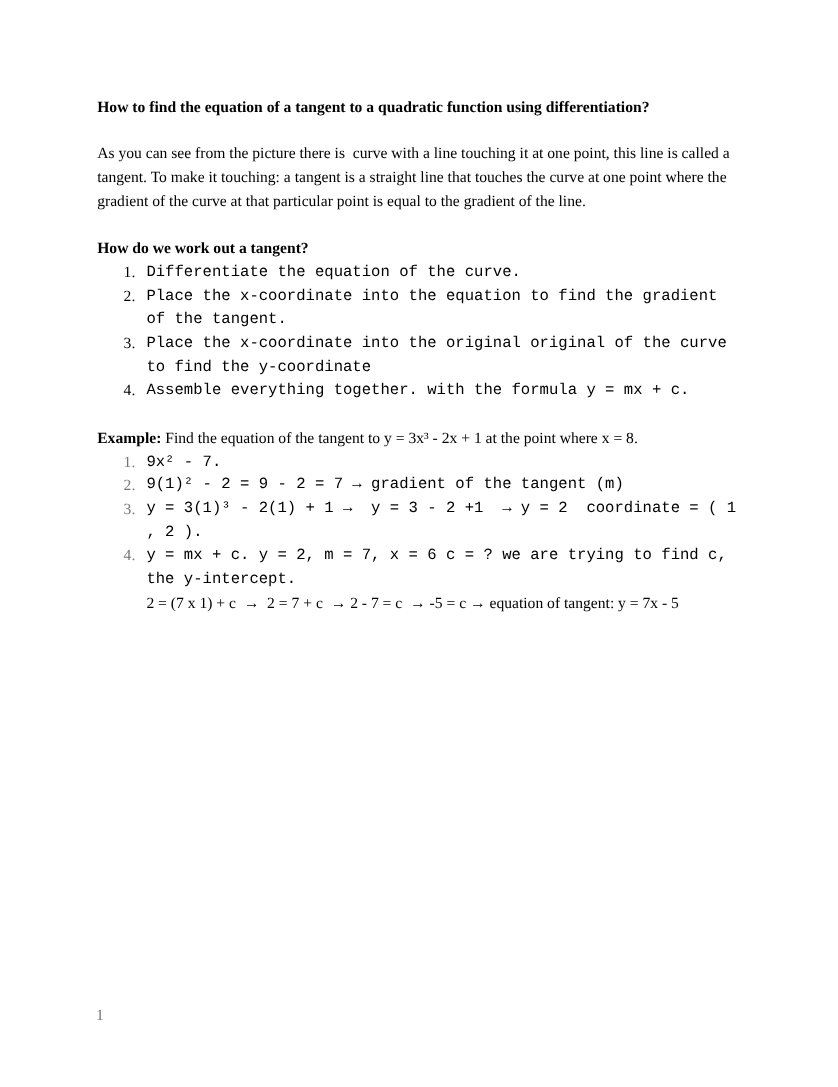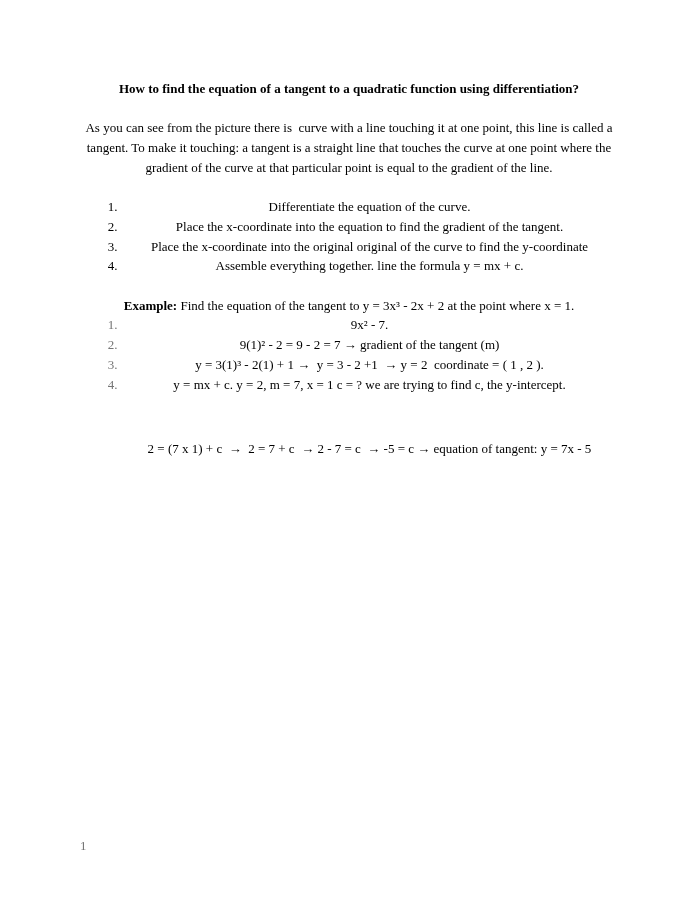--- a/index.html
+++ b/index.html
@@ -12,93 +12,93 @@
     font-size: 13px;
     line-height: 19.7px;
     color: var(--text-color, #000000);
     overflow: hidden;
   }
   .page {
     position: absolute;
     inset: 0;
     background: var(--page-bg, #ffffff);
     padding: 79px 81px 0 81px;
-    text-align: center;
   }
   .pre { white-space: pre-wrap; }
   .bold { font-weight: bold; }
   .block-gap { margin-bottom: 19.7px; }
   .list-item { display: flex; align-items: flex-start; }
   .num {
     flex: 0 0 auto;
     width: 19px;
     margin-left: 22px;
     white-space: nowrap;
   }
   .num.muted { color: var(--muted-color, #757575); }
-  .item-text { flex: 1 1 auto; }
-  .cont-line { margin-left: 41px; margin-top: 45px; }
+  .item-text { flex: 1 1 auto; font-family: Liberation Mono, monospace; }
+  .cont-line { margin-left: 41px; }
   .footer-page-number {
     position: absolute;
     left: 80px;
     top: 836px;
     line-height: 19.7px;
     color: var(--muted-color, #757575);
   }
 </style>
 </head>
 <body style="--page-bg: #ffffff; --text-color: #000000; --muted-color: #757575;">
 
 <div class="page">
 
   <div class="bold pre block-gap">How to find the equation of a tangent to a quadratic function using differentiation?</div>
 
   <div class="pre block-gap">As you can see from the picture there is  curve with a line touching it at one point, this line is called a tangent. To make it touching: a tangent is a straight line that touches the curve at one point where the gradient of the curve at that particular point is equal to the gradient of the line.</div>
 
   <div class="block-gap">
+    <div class="bold pre">How do we work out a tangent?</div>
 
     <div>
       <div class="list-item">
         <span class="num">1.</span>
         <span class="item-text pre">Differentiate the equation of the curve.</span>
       </div>
       <div class="list-item">
         <span class="num">2.</span>
         <span class="item-text pre">Place the x-coordinate into the equation to find the gradient of the tangent.</span>
       </div>
       <div class="list-item">
         <span class="num">3.</span>
         <span class="item-text pre">Place the x-coordinate into the original original of the curve to find the y-coordinate</span>
       </div>
       <div class="list-item">
         <span class="num">4.</span>
-        <span class="item-text pre">Assemble everything together. line the formula y = mx + c.</span>
+        <span class="item-text pre">Assemble everything together. with the formula y = mx + c.</span>
       </div>
     </div>
   </div>
 
   <div>
-    <div class="pre"><span class="bold">Example:</span><span> Find the equation of the tangent to y = 3x³ - 2x + 2 at the point where x = 1.</span></div>
+    <div class="pre"><span class="bold">Example:</span><span> Find the equation of the tangent to y = 3x³ - 2x + 1 at the point where x = 8.</span></div>
 
     <div>
       <div class="list-item">
         <span class="num muted">1.</span>
         <span class="item-text pre">9x² - 7.</span>
       </div>
       <div class="list-item">
         <span class="num muted">2.</span>
         <span class="item-text pre">9(1)² - 2 = 9 - 2 = 7 → gradient of the tangent (m)</span>
       </div>
       <div class="list-item">
         <span class="num muted">3.</span>
         <span class="item-text pre">y = 3(1)³ - 2(1) + 1 →  y = 3 - 2 +1  → y = 2  coordinate = ( 1 , 2 ).</span>
       </div>
       <div class="list-item">
         <span class="num muted">4.</span>
-        <span class="item-text pre">y = mx + c. y = 2, m = 7, x = 1 c = ? we are trying to find c, the y-intercept.</span>
+        <span class="item-text pre">y = mx + c. y = 2, m = 7, x = 6 c = ? we are trying to find c, the y-intercept.</span>
       </div>
       <div class="cont-line pre">2 = (7 x 1) + c  →  2 = 7 + c  → 2 - 7 = c  → -5 = c → equation of tangent: y = 7x - 5</div>
     </div>
   </div>
 
   <div class="footer-page-number">1</div>
 
 </div>
 
 </body></html>

